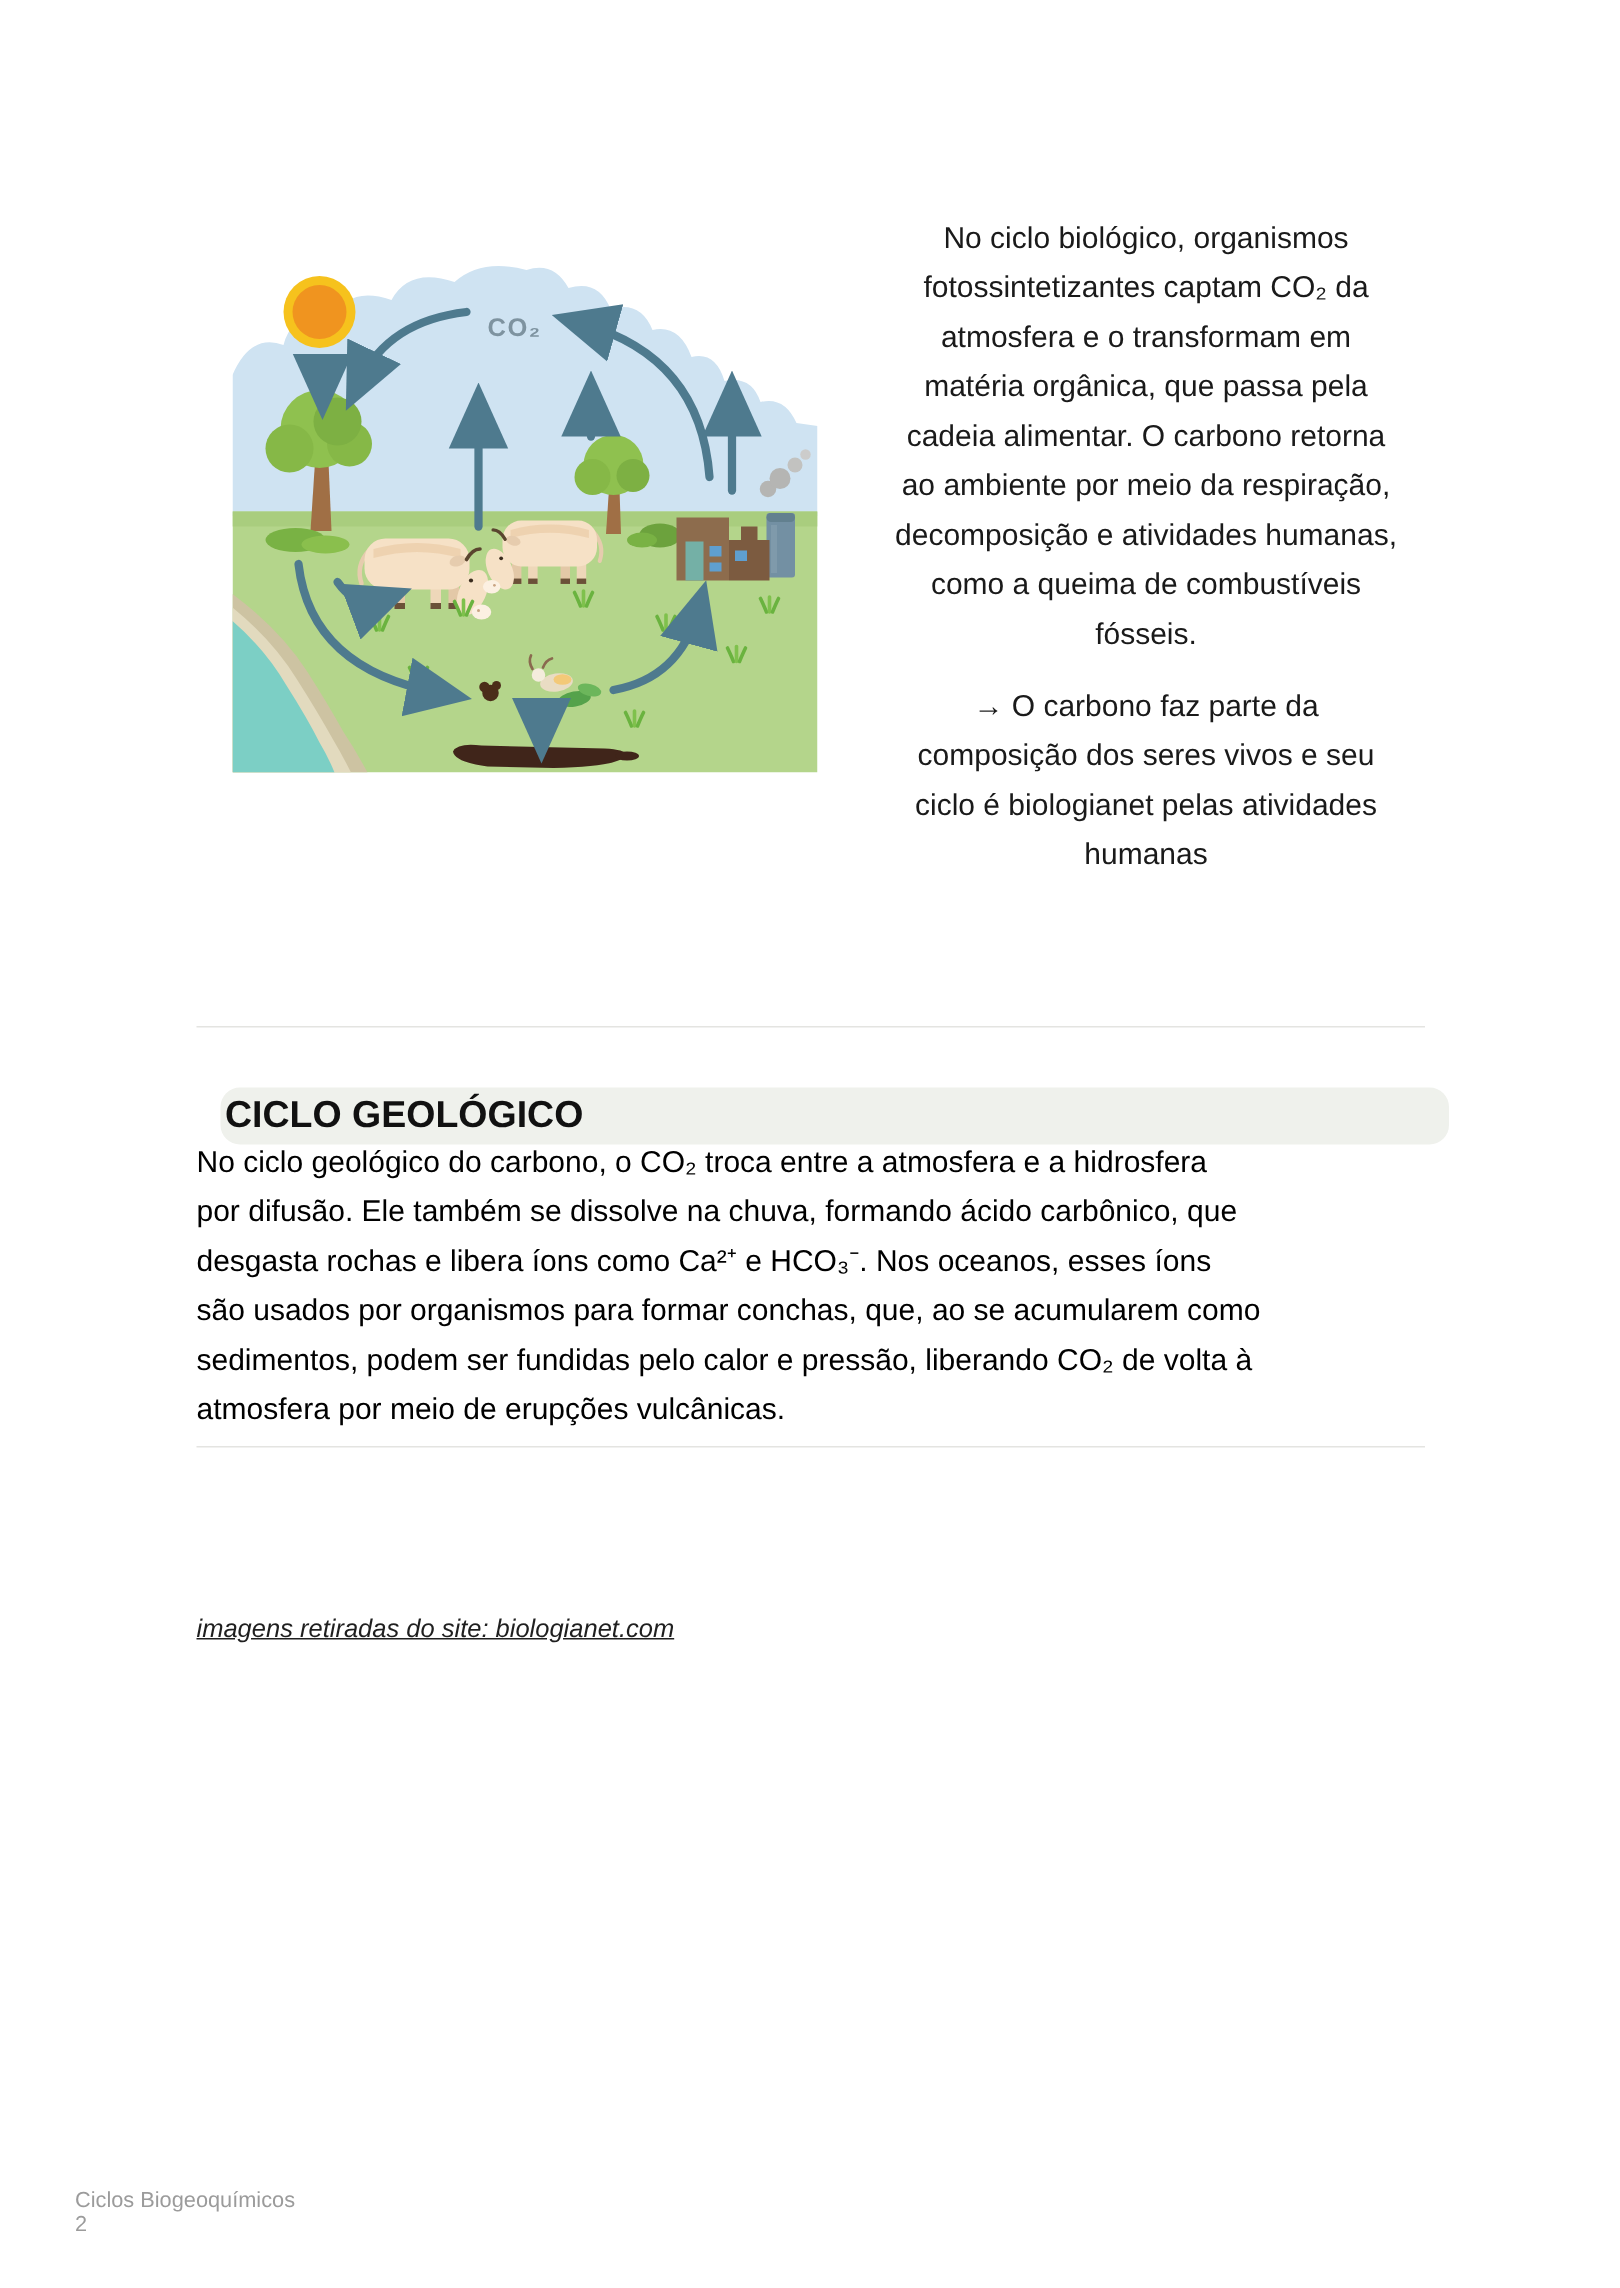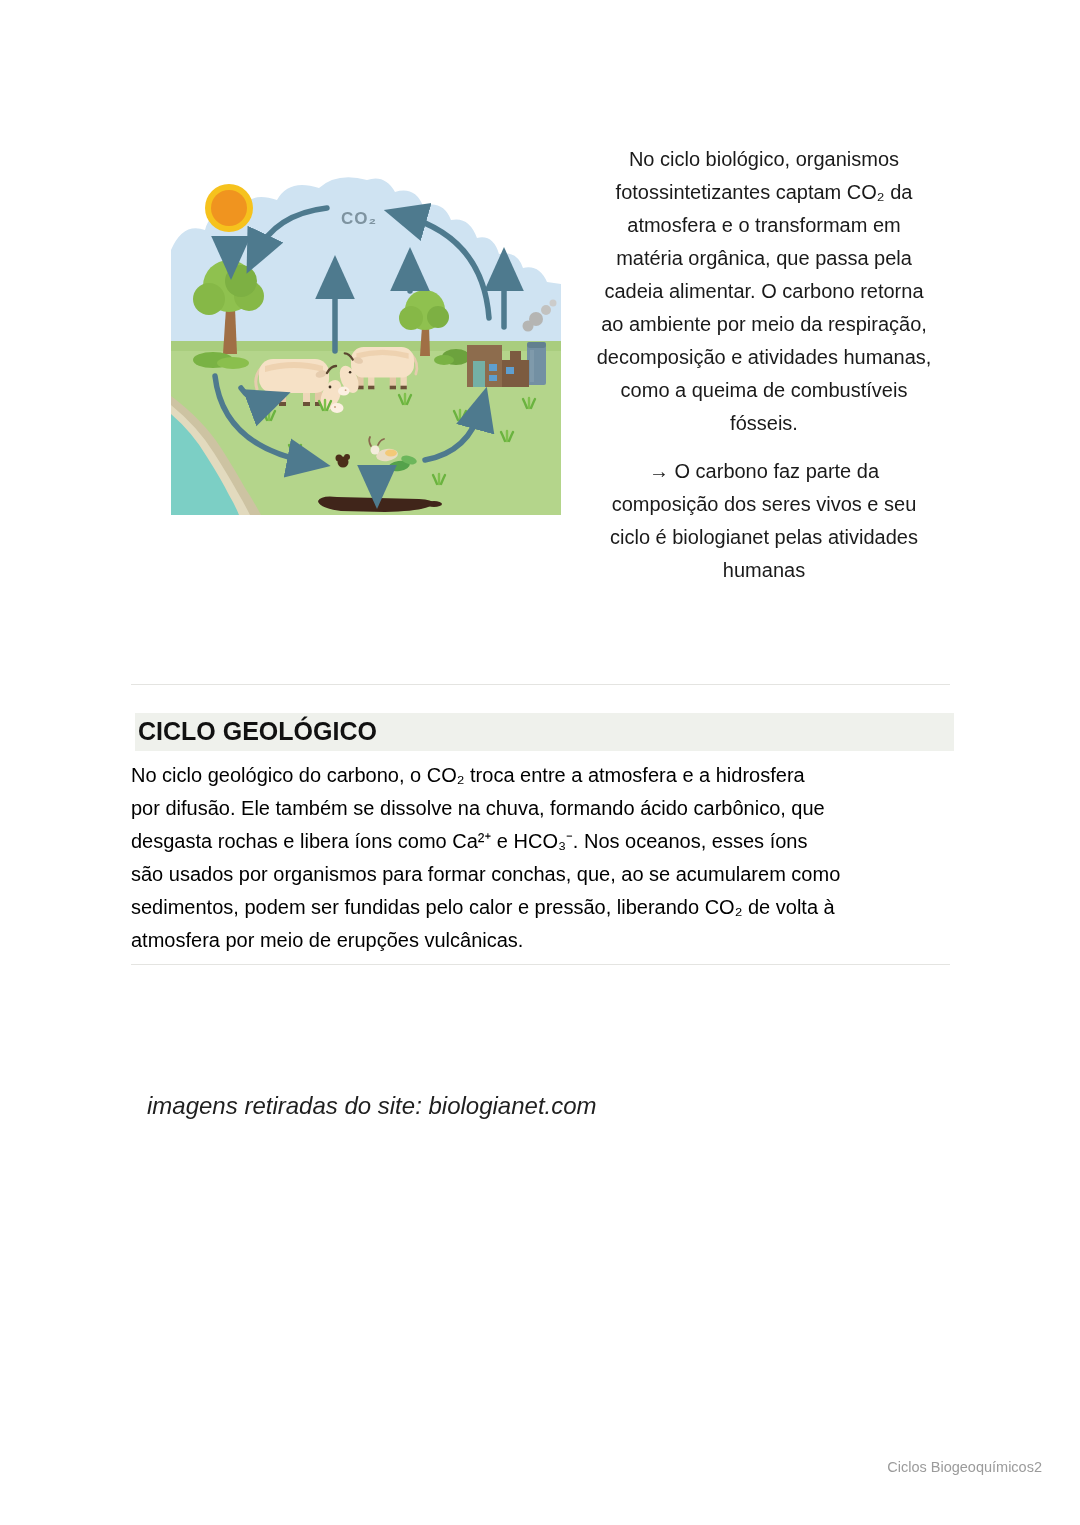--- a/index.html
+++ b/index.html
@@ -6,58 +6,58 @@
   .page{
     position:relative;
     width:1080px;height:1525px;
     background:#ffffff;
     font-family:"Liberation Sans", sans-serif;
     color:#191919;
     overflow:hidden;
   }
   
   .figure{
-    position:absolute;left:131px;top:148px;width:390px;height:367px;padding-left:40px;
+    position:absolute;left:115px;top:148px;width:390px;height:367px;padding-left:40px;
   }
   .figure svg{display:block;}
   .col-text{
     position:absolute;left:563px;top:143px;width:402px;
     font-size:20px;line-height:33px;color:#1a1a1a;
   }
   .col-text p{margin:0;white-space:pre-line;text-align:center;}
   .col-text p + p{margin-top:15px;}
   
   .divider{
     position:absolute;left:131px;width:819px;height:0;
     border:none;border-top:1px solid #e4e4e1;margin:0;
   }
   .divider.d1{top:684px;}
   .divider.d2{top:964px;}
   
   .section-heading{
     position:absolute;left:131px;top:709px;width:819px;box-sizing:border-box;
     background:#eff1ec;
     font-size:25px;font-weight:bold;color:#111111;
-    padding:4px 6px 5px 3px;margin:4px;letter-spacing:0;
+    padding:4px 6px 5px 3px;margin:16px;letter-spacing:0;border-radius:13px;
   }
   .geo-paragraph{
     position:absolute;left:131px;top:759px;width:821px;
     font-size:20px;line-height:33px;color:#000000;margin:0;
     white-space:pre-line;
   }
   
   .caption{
-    position:absolute;left:131px;top:1076px;margin:16px;
-    font-size:24px;font-style:italic;color:#1f1f1f;
+    position:absolute;left:131px;top:1076px;margin:0;
+    font-size:17px;font-style:italic;color:#1f1f1f;text-decoration:underline;
   }
   
   .footer{
     position:absolute;left:50px;right:38px;top:1459px;
-    display:flex;justify-content:flex-end;
-    font-size:14.5px;color:#9b9b9b;
+    display:flex;justify-content:flex-start;
+    font-size:14.5px;color:#9b9b9b;flex-direction:column;
   }
 </style>
 </head>
 <body>
 
 <div class="page">
 
   <div class="figure">
     <svg width="390" height="367" viewBox="0 0 390 367" xmlns="http://www.w3.org/2000/svg">
       <defs>

